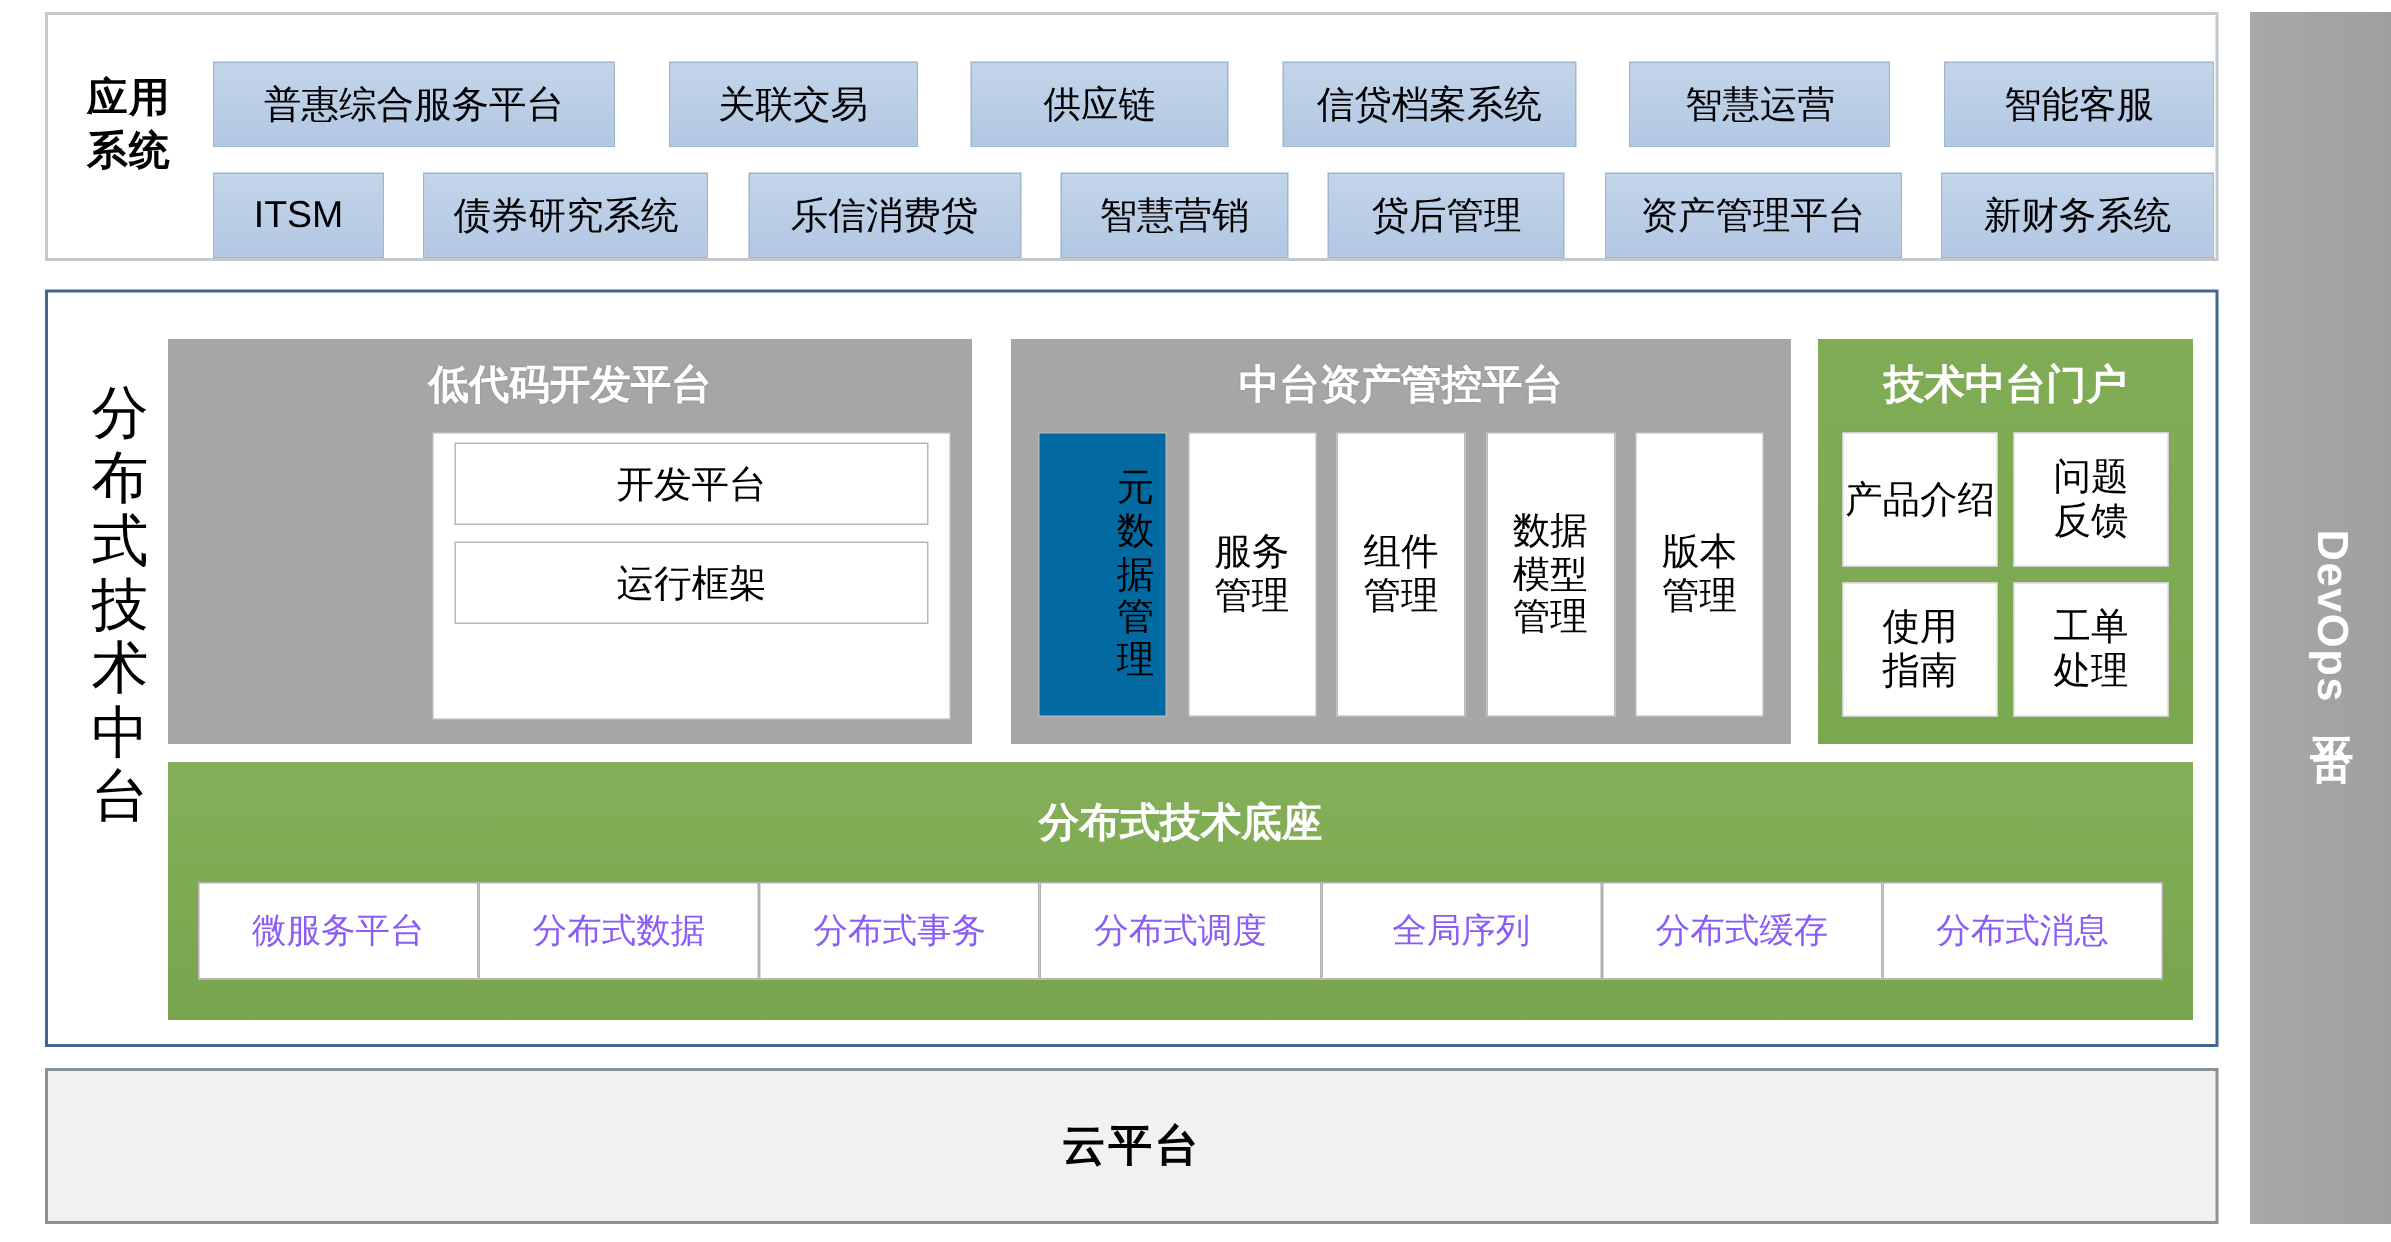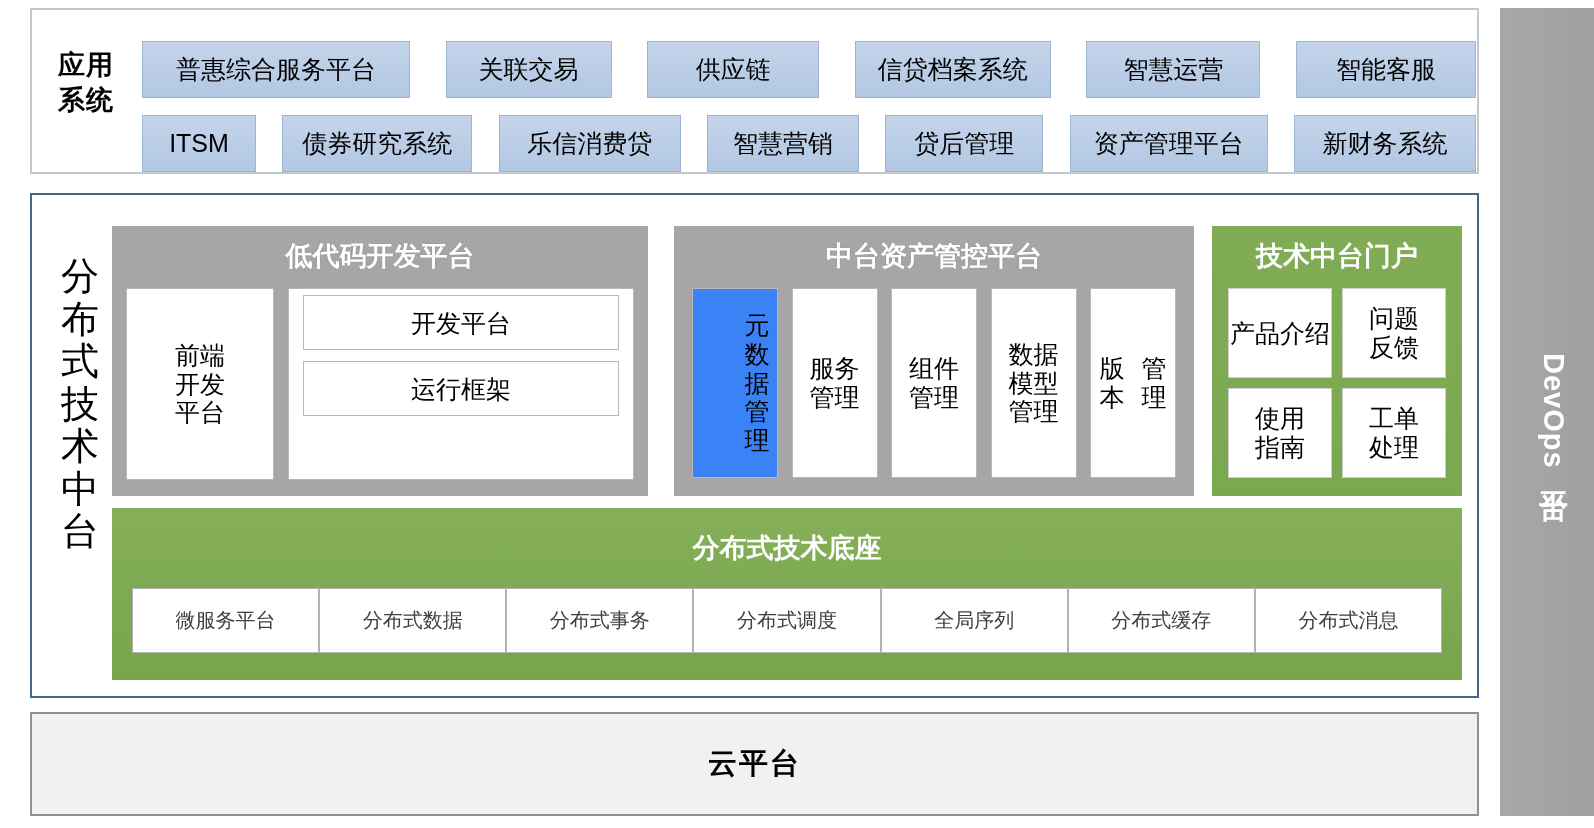--- a/index.html
+++ b/index.html
@@ -87,21 +87,21 @@
     font-weight:bold;color:#ffffff;font-size:27px;
   }
   .found-row{
     position:absolute;left:20px;top:80px;right:20px;height:65px;
     display:flex;justify-content:space-between;align-items:center;
   }
   .found-chip{
     box-sizing:border-box;height:65px;width:208px;
     background:#ffffff;border:1px solid #b2b2b2;
     display:flex;align-items:center;justify-content:center;
-    font-size:20px;color:#404040;white-space:nowrap;
+    font-size:23px;color:#8b5cf6;white-space:nowrap;
   }
 
   
   .cloud-frame{
     left:6px;top:712px;width:1449px;height:104px;
     border:2px solid #8a9299;background:#f1f1f1;
     display:flex;align-items:center;justify-content:center;
   }
   .cloud-text{font-weight:bold;font-size:29px;color:#000;letter-spacing:2px;}
 
@@ -153,57 +153,50 @@
       <span>布</span>
       <span>式</span>
       <span>技</span>
       <span>术</span>
       <span>中</span>
       <span>台</span>
     </div>
 
   <div class="gbox" style="left:88px;top:226px;width:536px;height:270px;">
     <div class="gbox-title">低代码开发平台</div>
-    <div class="white-card v" id="frontend-card" style="left:14px;top:62px;width:148px;height:192px;">
-        <div>
-          <div>前端</div>
-          <div>开发</div>
-          <div>平台</div>
-        </div>
-      </div>
     <div class="white-card" style="left:176px;top:62px;width:346px;height:192px;display:block;">
       <div id="backend-items" style="padding:6px 14px 0 14px;">
           <div style="box-sizing: border-box; height: 55px; border: 1px solid rgb(183, 183, 183); background: rgb(255, 255, 255); display: flex; align-items: center; justify-content: center; font-size: 25px; margin-bottom: 11px;">开发平台</div>
           <div style="box-sizing: border-box; height: 55px; border: 1px solid rgb(183, 183, 183); background: rgb(255, 255, 255); display: flex; align-items: center; justify-content: center; font-size: 25px; margin-bottom: 11px;">运行框架</div>
         </div>
     </div>
   </div>
 
   <div class="gbox" style="left:650px;top:226px;width:520px;height:270px;">
     <div class="gbox-title">中台资产管控平台</div>
     <div id="asset-items" style="position:absolute;left:18px;right:18px;top:62px;height:190px;display:flex;justify-content:space-between;">
-        <div style="box-sizing: border-box; width: 86px; background: #3b82f6; border: 1px solid rgb(183, 183, 183); display: flex; flex-direction: column; justify-content: center; font-size: 25px; line-height: 1.15; text-align: center; padding-left: 44px;">
+        <div style="box-sizing: border-box; width: 86px; background: #0369a1; border: 1px solid rgb(183, 183, 183); display: flex; flex-direction: column; justify-content: center; font-size: 25px; line-height: 1.15; text-align: center; padding-left: 44px;">
           <div>元数</div>
           <div>据管</div>
           <div>理</div>
         </div>
         <div style="box-sizing: border-box; width: 86px; background: rgb(255, 255, 255); border: 1px solid rgb(183, 183, 183); display: flex; flex-direction: column; align-items: center; justify-content: center; font-size: 25px; line-height: 1.15; text-align: center;">
           <div>服务</div>
           <div>管理</div>
         </div>
         <div style="box-sizing: border-box; width: 86px; background: rgb(255, 255, 255); border: 1px solid rgb(183, 183, 183); display: flex; flex-direction: column; align-items: center; justify-content: center; font-size: 25px; line-height: 1.15; text-align: center;">
           <div>组件</div>
           <div>管理</div>
         </div>
         <div style="box-sizing: border-box; width: 86px; background: rgb(255, 255, 255); border: 1px solid rgb(183, 183, 183); display: flex; flex-direction: column; align-items: center; justify-content: center; font-size: 25px; line-height: 1.15; text-align: center;">
           <div>数据</div>
           <div>模型</div>
           <div>管理</div>
         </div>
-        <div style="box-sizing: border-box; width: 86px; background: rgb(255, 255, 255); border: 1px solid rgb(183, 183, 183); display: flex; flex-direction: row; align-items: center; justify-content: center; font-size: 25px; line-height: 1.15; text-align: center;">
+        <div style="box-sizing: border-box; width: 86px; background: rgb(255, 255, 255); border: 1px solid rgb(183, 183, 183); display: flex; flex-direction: column; align-items: center; justify-content: center; font-size: 25px; line-height: 1.15; text-align: center;">
           <div>版本</div>
           <div>管理</div>
         </div>
       </div>
   </div>
 
   <div class="green-box" style="left:1188px;top:226px;width:250px;height:270px;">
     <div class="green-title">技术中台门户</div>
     <div id="portal-items" style="position:absolute;left:16px;right:16px;top:62px;height:190px;display:grid;grid-template-columns:1fr 1fr;grid-template-rows:1fr 1fr;gap:10px 10px;">
         <div style="box-sizing: border-box; background: rgb(255, 255, 255); border: 1px solid rgb(207, 207, 207); display: flex; align-items: center; justify-content: center; font-size: 25px; line-height: 1.15; text-align: center;">

